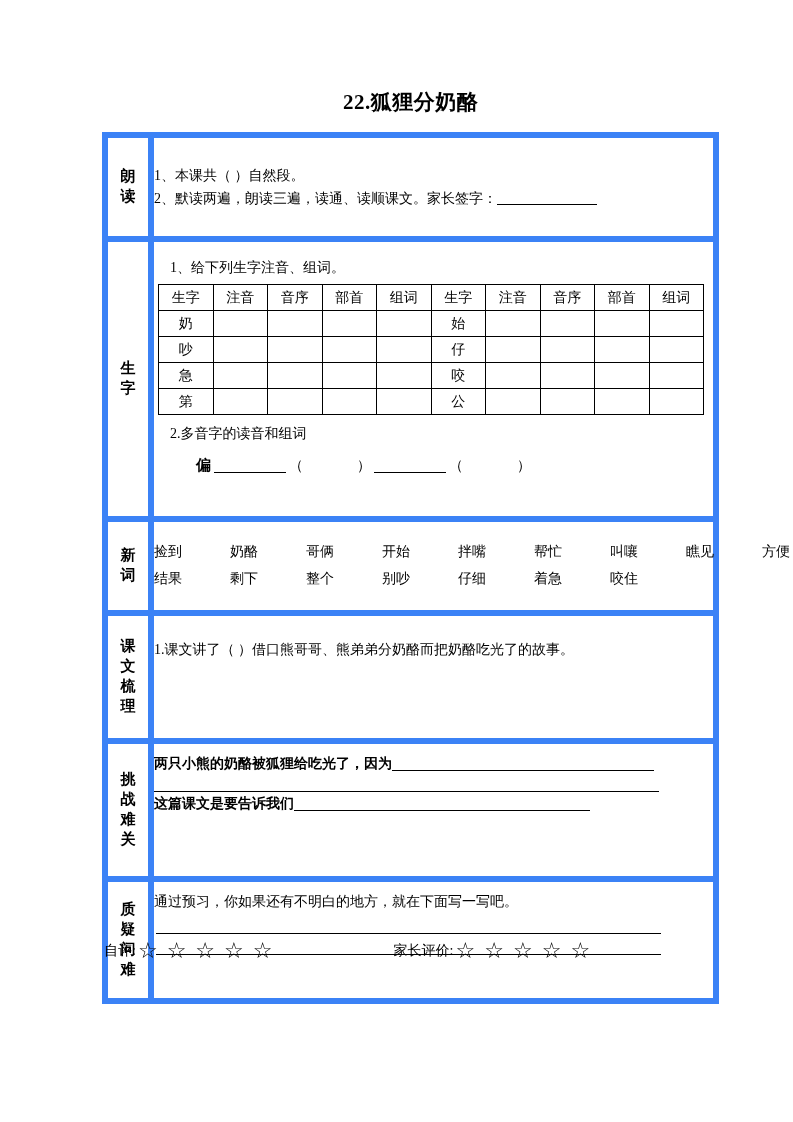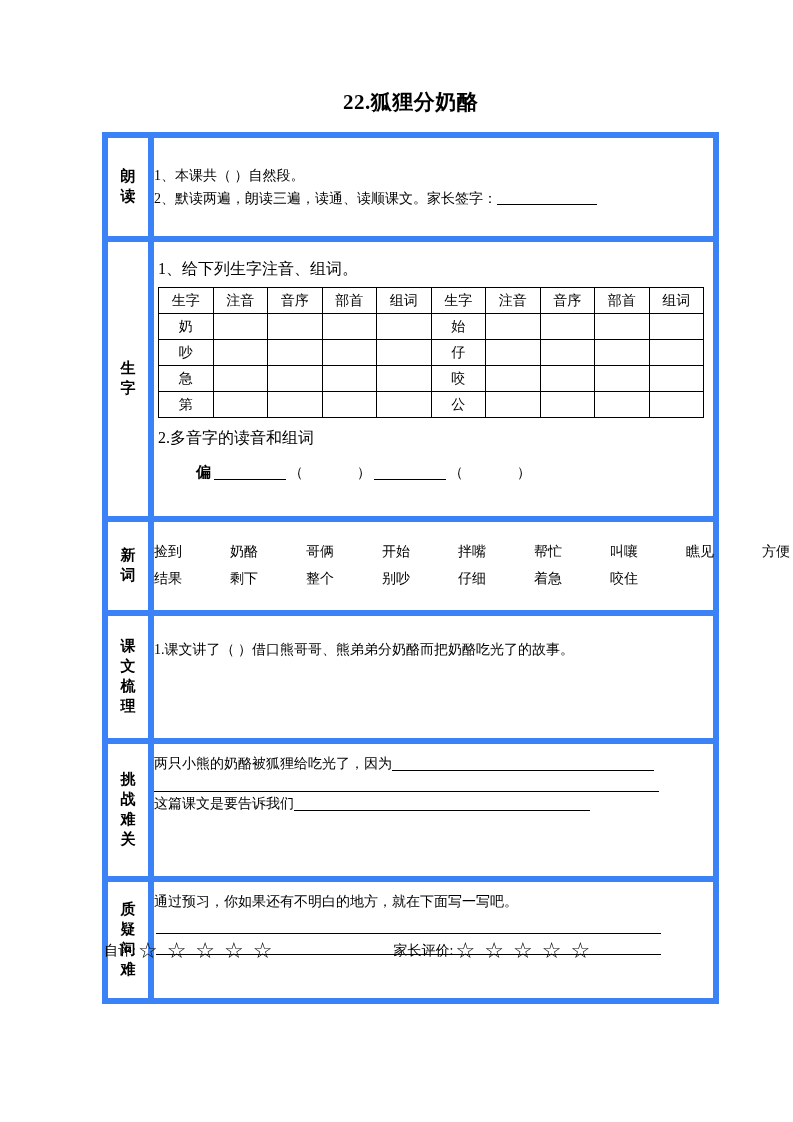--- a/index.html
+++ b/index.html
@@ -73,21 +73,21 @@
   tr.r-newchar td { height: 260px; }
   tr.r-newword td { height: 88px; }
   tr.r-textorg td { height: 100px; }
   tr.r-challenge td { height: 124px; }
   tr.r-question td { height: 108px; }
 
   tr.r-read td.body { vertical-align: middle; }
   tr.r-newchar td.body { vertical-align: top; padding-top: 14px; }
   tr.r-newword td.body { vertical-align: middle; }
   tr.r-textorg td.body { vertical-align: top; padding-top: 22px; }
-  tr.r-challenge td.body { vertical-align: top; padding-top: 8px; }
+  tr.r-challenge td.body { vertical-align: top; padding-top: 8px; font-weight: bold; }
   tr.r-question td.body { vertical-align: top; padding-top: 8px; }
 
   .line-item {
     white-space: nowrap;
   }
   .read-line2 {
     display: flex;
     align-items: baseline;
   }
   .read-line2 .txt { flex: 0 0 auto; }
@@ -97,22 +97,22 @@
   .sign-blank {
     display: inline-block;
     width: 100px;
     border-bottom: 1px solid #000;
     height: 1em;
     vertical-align: -2px;
   }
 
   
   .sub-heading {
-    font-size: 16px;
-    margin: 0 0 5px 4px;
+    font-size: 14px;
+    margin: 0 0 5px 16px;
   }
   table.chars {
     border-collapse: collapse;
     table-layout: fixed;
     width: 545px;
     margin: 0 0 0 4px;
   }
   table.chars td, table.chars th {
     border: 1px solid #000;
     height: 25px;

